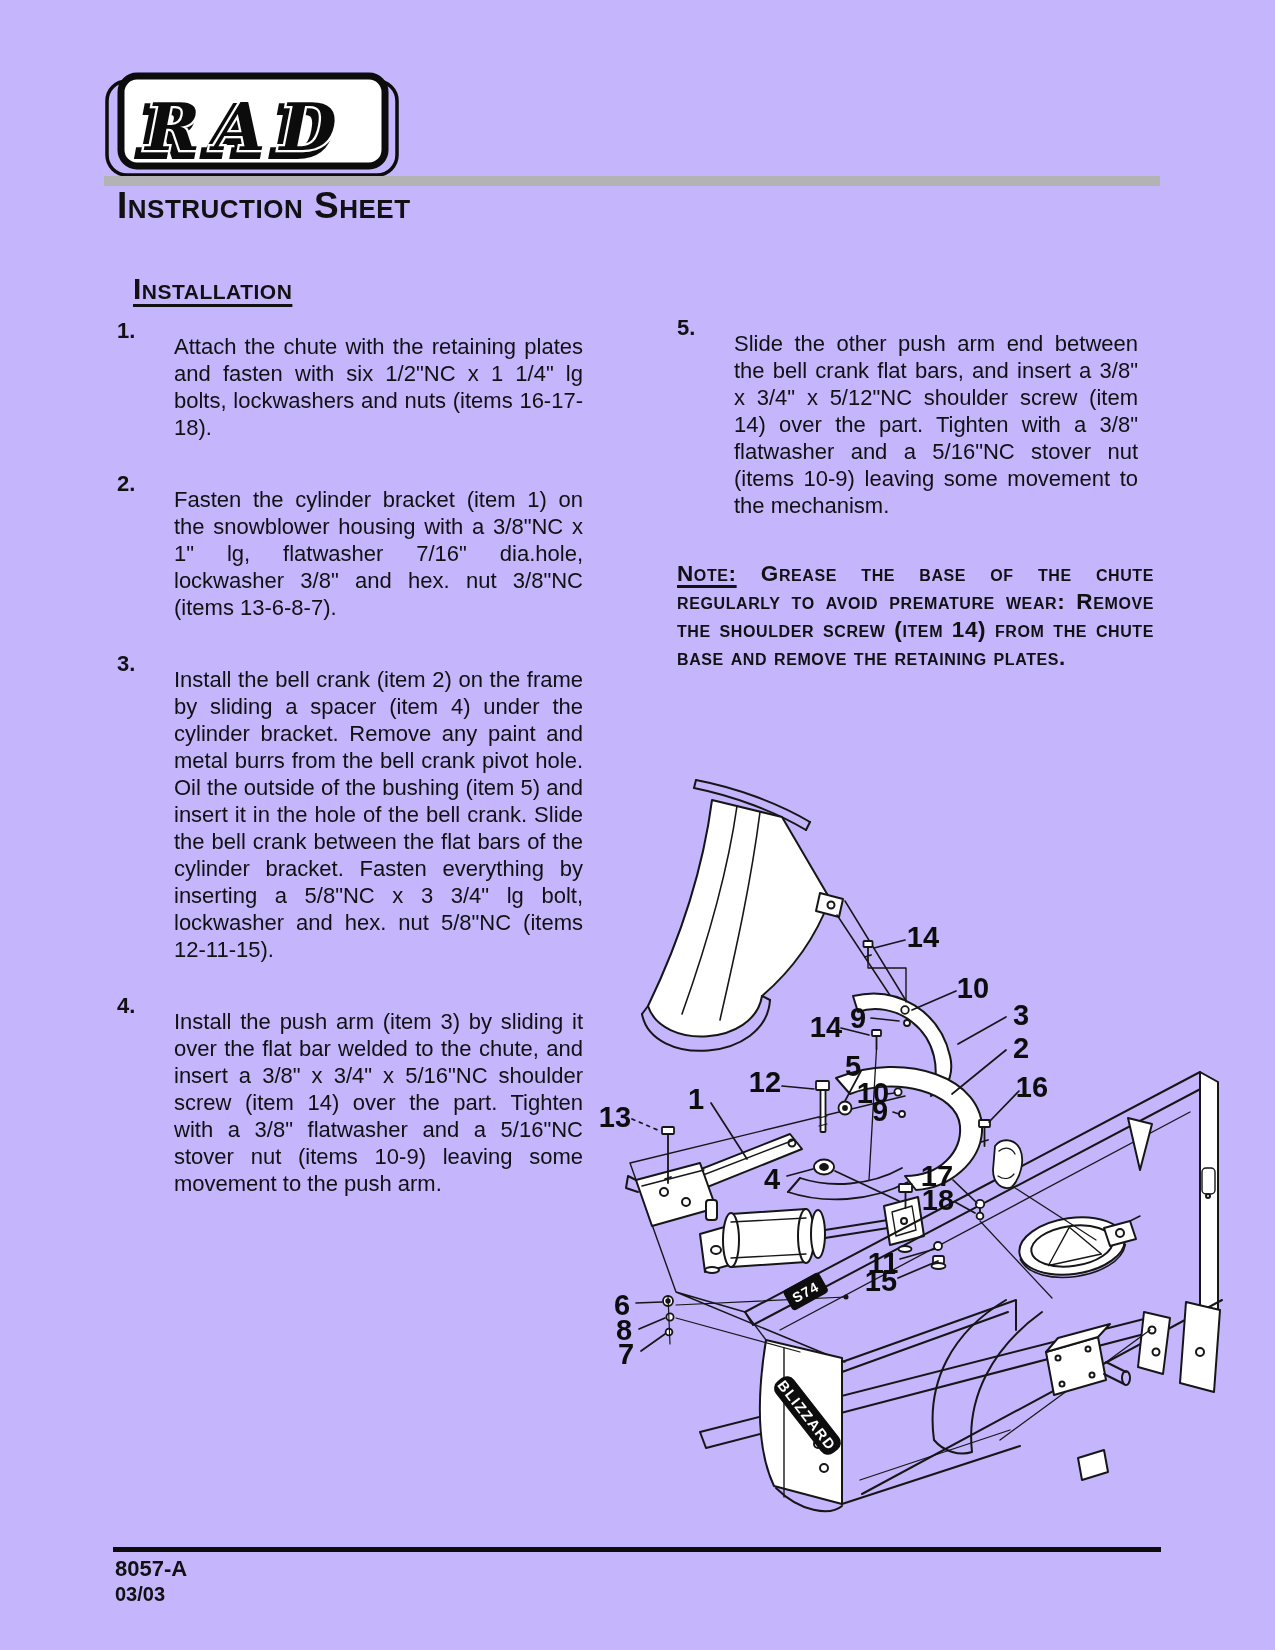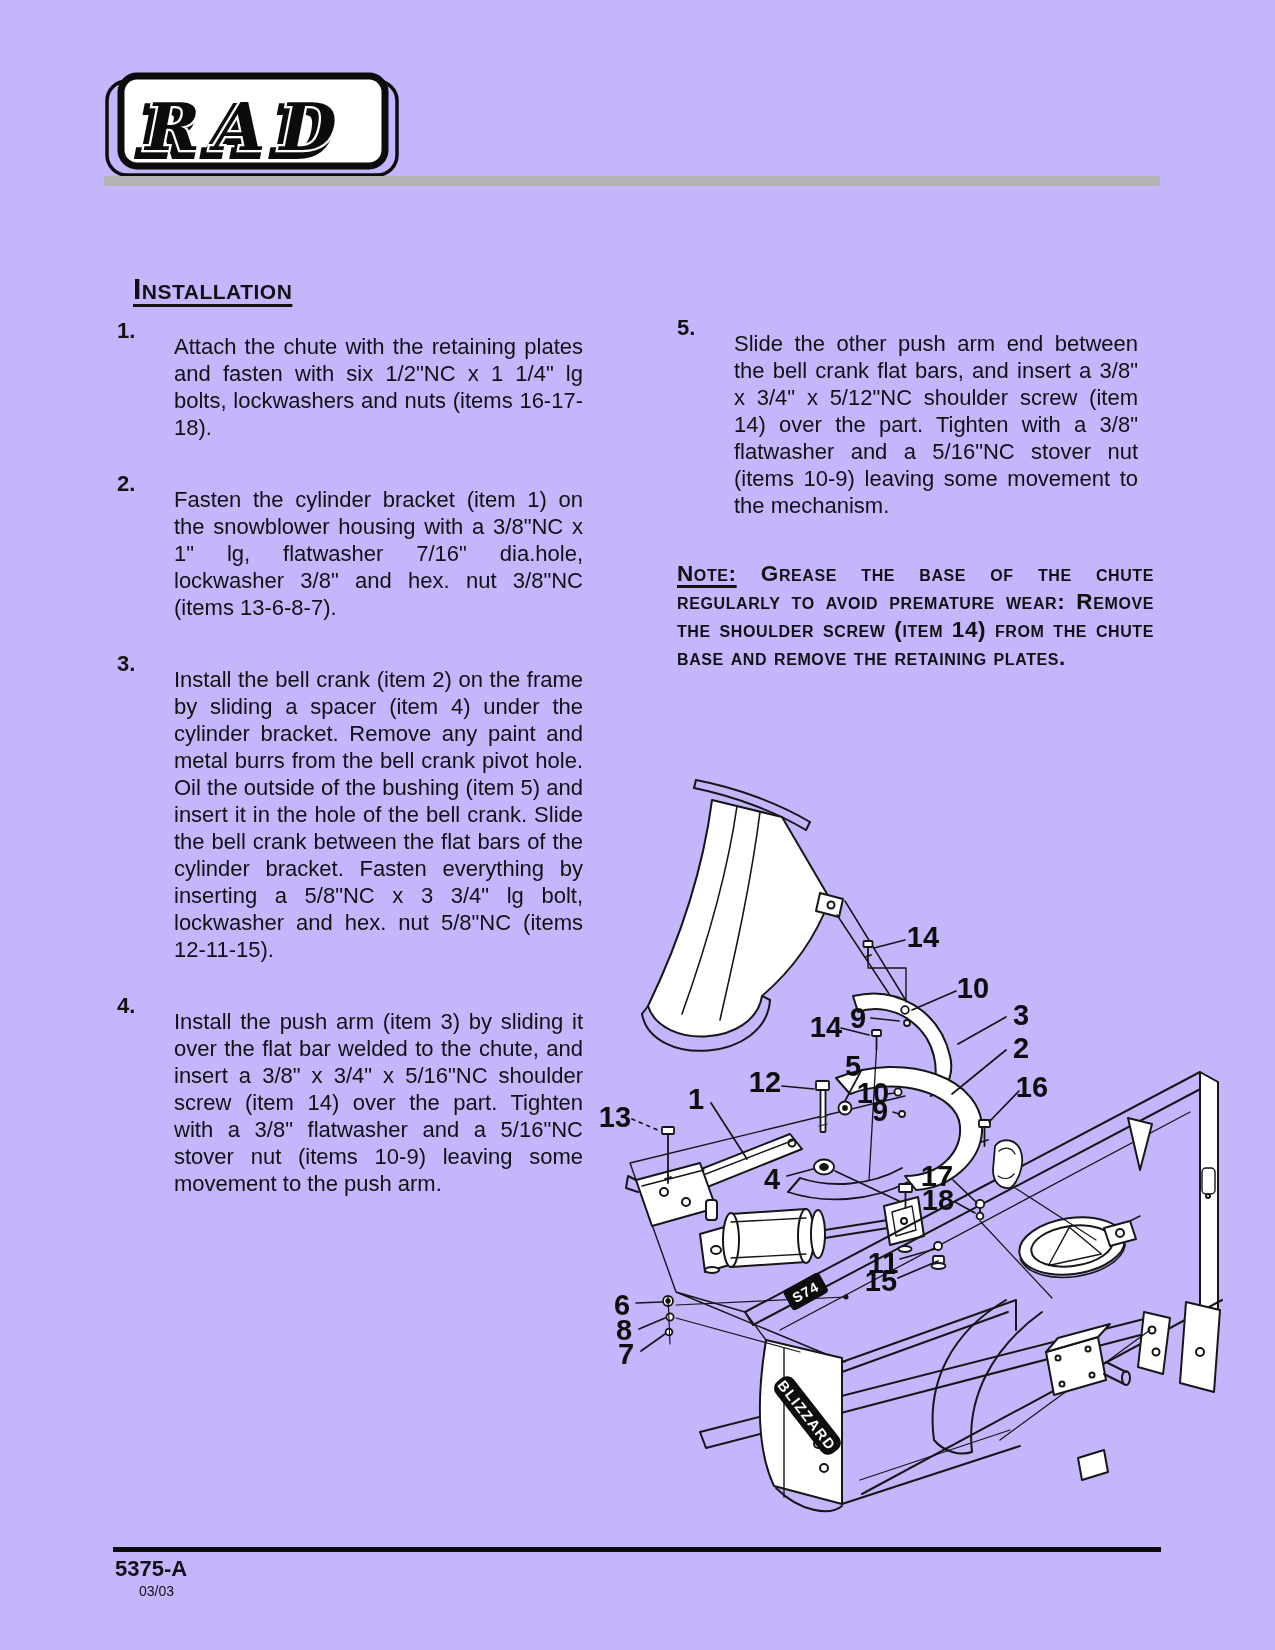--- a/index.html
+++ b/index.html
@@ -38,39 +38,40 @@
   .note .note-label{text-decoration:underline;text-decoration-thickness:2.5px;text-underline-offset:4px;}
   
   .diagram-svg{position:absolute;left:0;top:0;width:1275px;height:1650px;}
   .callout{font-family:"Liberation Sans",sans-serif;font-weight:bold;font-size:29px;fill:#0d0d0d;}
   .plate-brand{font-family:"Liberation Sans",sans-serif;font-weight:bold;font-size:14.5px;fill:#ffffff;letter-spacing:1.5px;}
   .plate-model{font-family:"Liberation Sans",sans-serif;font-weight:bold;font-size:14px;fill:#ffffff;letter-spacing:1px;}
   .logo-text{font-family:"DejaVu Serif","Liberation Serif",serif;font-weight:bold;font-style:italic;font-size:66px;letter-spacing:14px;}
   
   .footer-rule{position:absolute;left:113px;top:1547px;width:1048px;height:5px;background:#0c0c0c;}
   .footer-code{position:absolute;left:115px;top:1556px;font-weight:bold;font-size:22px;}
-  .footer-date{position:absolute;left:115px;top:1583px;font-weight:normal;font-size:14px;margin-left:24px;}
+  .footer-date{position:absolute;left:115px;top:1583px;font-weight:bold;font-size:20px;}
 </style>
 </head>
 <body>
 
 <div class="page">
 
   <div class="logo-wrap">
     <svg width="300" height="114" viewBox="0 0 300 114">
       <rect x="3" y="13" width="290" height="94" rx="20" fill="none" stroke="#0c0c0c" stroke-width="3.5"></rect>
       <rect x="17" y="8" width="264" height="90" rx="16" fill="#ffffff" stroke="#0c0c0c" stroke-width="7"></rect>
       <text class="logo-text" x="144" y="82" text-anchor="middle" fill="#0c0c0c" stroke="#0c0c0c" stroke-width="8" transform="translate(-5,5)">RAD</text>
       <text class="logo-text" x="144" y="82" text-anchor="middle" fill="#0c0c0c" stroke="#ffffff" stroke-width="4.5" paint-order="stroke">RAD</text>
     </svg>
   </div>
 
   <div class="gray-rule"></div>
 
   <div class="titlebar">
+    <span class="doc-type">Instruction Sheet</span>
   </div>
 
   <div class="col col-left">
     <h2 class="sec-heading">Installation</h2>
     <div class="step">
       <span class="num">1.</span>
       <p class="txt">Attach the chute with the retaining plates and fasten with six 1/2"NC x 1 1/4" lg bolts, lockwashers and nuts (items 16-17-18).</p>
     </div>
     <div class="step">
       <span class="num">2.</span>
@@ -287,16 +288,16 @@
       <text class="callout" x="938" y="1210">18</text>
       <text class="callout" x="883" y="1273">11</text>
       <text class="callout" x="881" y="1291">15</text>
       <text class="callout" x="622" y="1315">6</text>
       <text class="callout" x="624" y="1340">8</text>
       <text class="callout" x="626" y="1364">7</text>
     </g>
   </svg>
 
   <div class="footer-rule"></div>
-  <div class="footer-code">5375-A</div>
+  <div class="footer-code">8057-A</div>
   <div class="footer-date">03/03</div>
 
 </div>
 
 </body></html>

